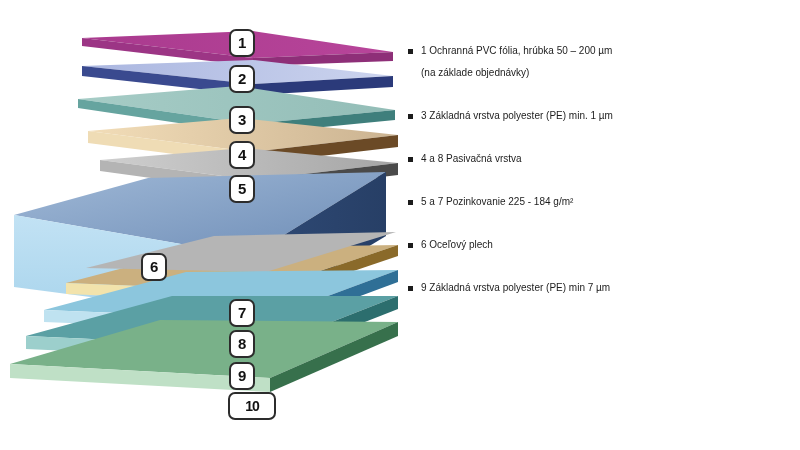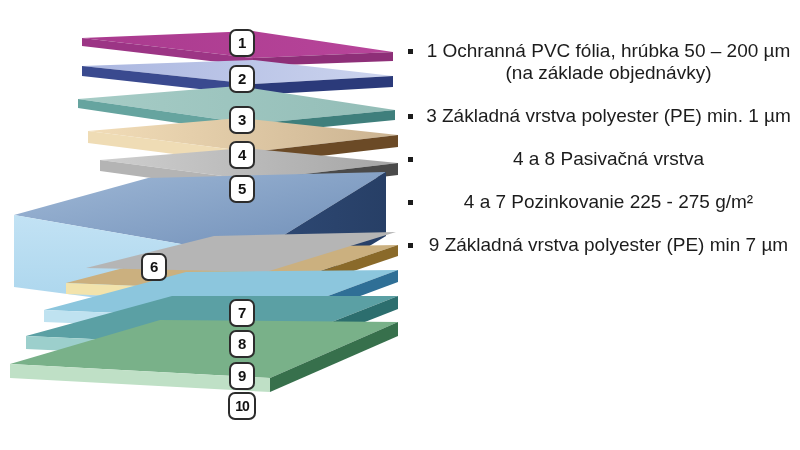--- a/index.html
+++ b/index.html
@@ -44,37 +44,36 @@
     border-radius: 7px;
     background: #ffffff;
     color: #111111;
     font-size: 15px;
     font-weight: 700;
     line-height: 24px;
     text-align: center;
     box-sizing: border-box;
     letter-spacing: -0.3px;
   }
-  .badge.wide { width: 28px; font-size: 14px; letter-spacing: -1px; }
+  .badge.wide { width: 48px; font-size: 14px; letter-spacing: -1px; }
 
   
   #legend {
     position: absolute;
     left: 408px;
     top: 40px;
     width: 388px;
   }
   .legend-item {
     display: flex;
     align-items: flex-start;
     margin-bottom: 21px;
     color: #1c1c1c;
-    font-size: 19px;
+    font-size: 10px;
     line-height: 22px;
-    text-align: center;
   }
   .legend-bullet {
     flex: 0 0 auto;
     width: 5px;
     height: 5px;
     background: #1c1c1c;
     margin-top: 9px;
     margin-right: 8px;
   }
   .legend-text {
@@ -214,23 +213,27 @@
       <span class="legend-text">3 Základná vrstva polyester (PE) min. 1 µm</span>
     </div>
 
     <div class="legend-item">
       <span class="legend-bullet"></span>
       <span class="legend-text">4 a 8 Pasivačná vrstva</span>
     </div>
 
     <div class="legend-item">
       <span class="legend-bullet"></span>
-      <span class="legend-text">4 a 7 Pozinkovanie 225 - 275 g/m²</span>
-    </div>
-
+      <span class="legend-text">5 a 7 Pozinkovanie 225 - 184 g/m²</span>
+    </div>
+
+    <div class="legend-item">
+      <span class="legend-bullet"></span>
+      <span class="legend-text">6 Oceľový plech</span>
+    </div>
 
     <div class="legend-item">
       <span class="legend-bullet"></span>
       <span class="legend-text">9 Základná vrstva polyester (PE) min 7 µm</span>
     </div>
 
 
   </div>
 </div>
 

